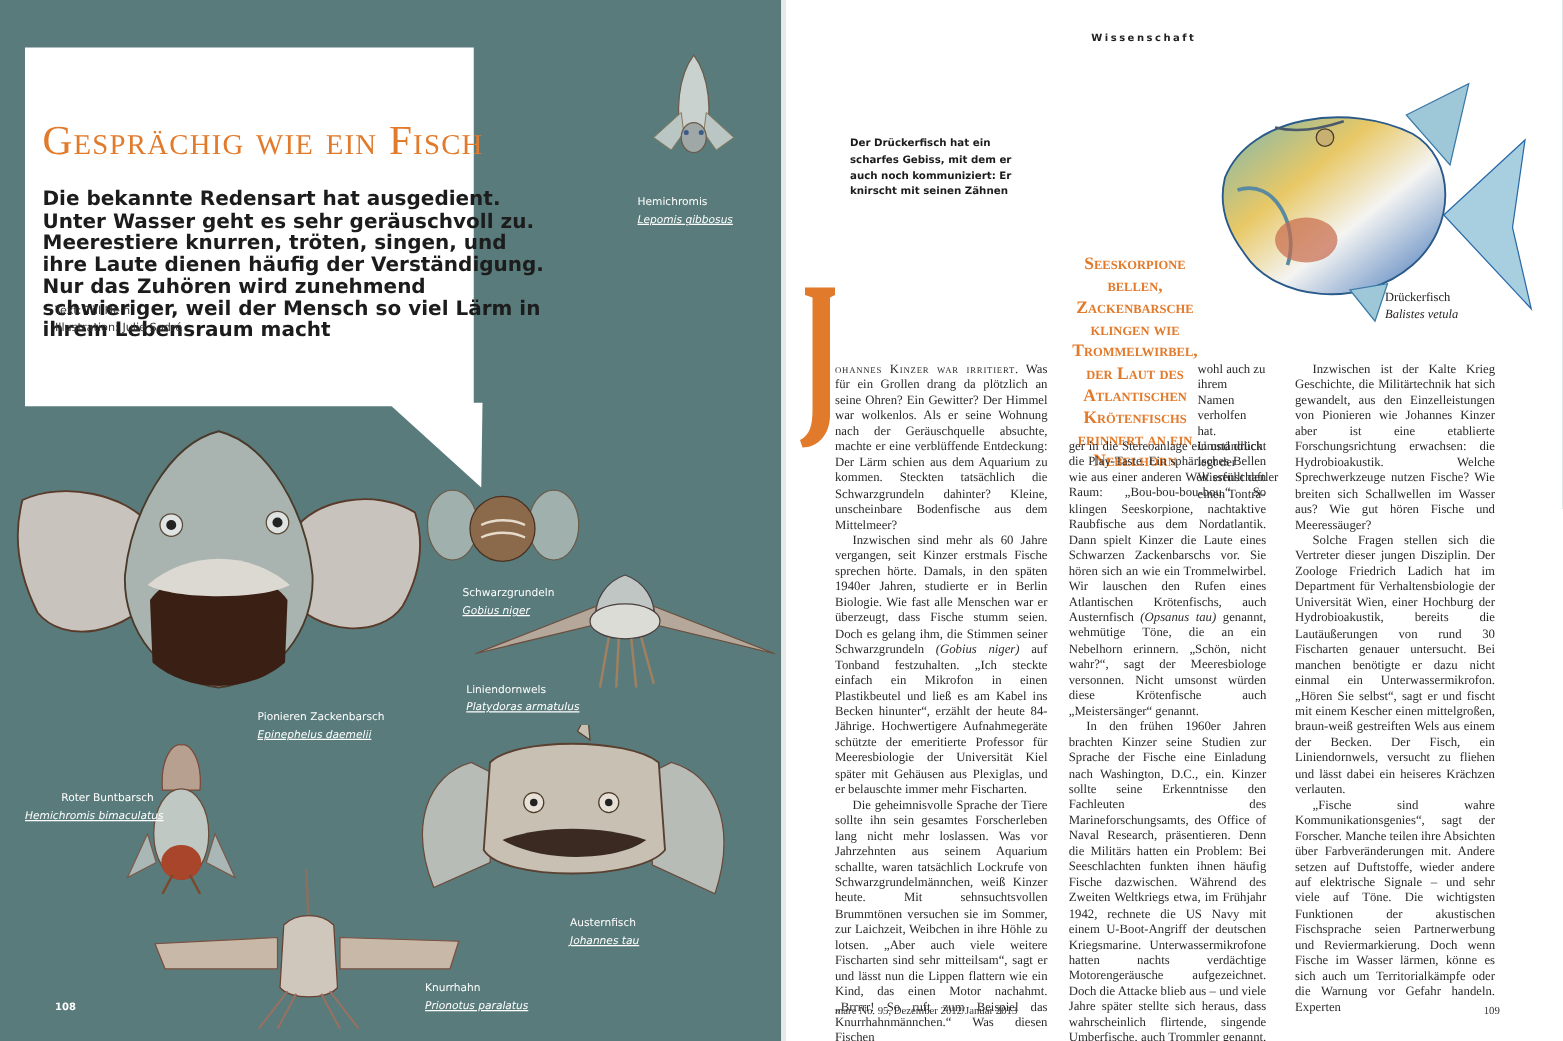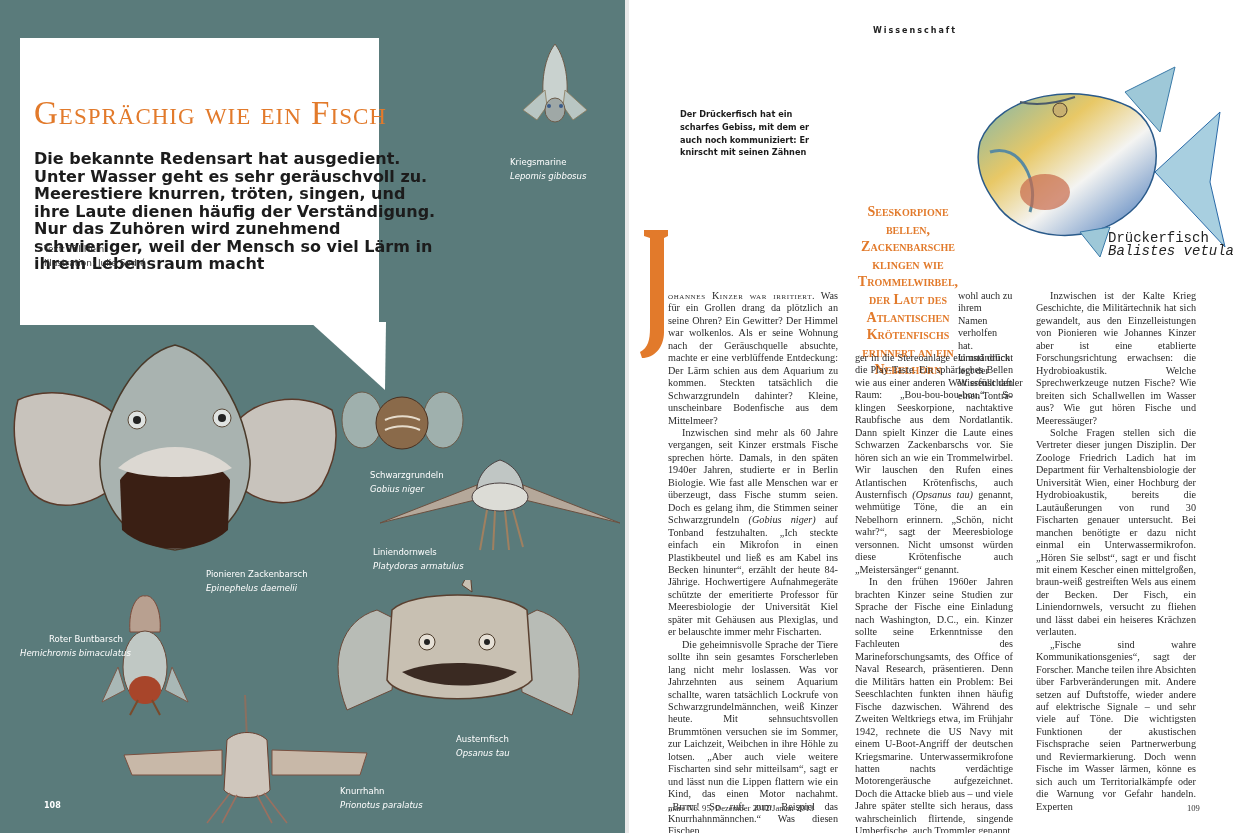--- a/index.html
+++ b/index.html
@@ -30,21 +30,21 @@
   }
   .credits {
     position: absolute; left: 44px; top: 242px;
     font-family: "DejaVu Sans", sans-serif; font-size: 9px; line-height: 14px; color: #333;
   }
 
   .caption {
     position: absolute; font-family: "DejaVu Sans", sans-serif; color: #ffffff;
     font-size: 8.5px; line-height: 14px; white-space: nowrap;
   }
-  .caption .latin { font-style: italic; display: block; }
+  .caption .latin { font-style: italic; display: block; text-decoration: underline; }
   .caption .common { display: block; }
   .caption.right { text-align: right; }
 
   .page-num-left {
     position: absolute; left: 44px; top: 801px; color: #fff;
     font-family: "DejaVu Sans", sans-serif; font-size: 8px; font-weight: bold;
   }
 
   .fish { position: absolute; }
 
@@ -76,21 +76,21 @@
   .col .firstline { font-variant: small-caps; letter-spacing: 0.6px; }
   .col em { font-style: italic; }
 
   .col1 { left: 668px; top: 290px; width: 170px; }
   .col2-top { left: 958px; top: 290px; width: 55px; text-align: left; }
   .col2 { left: 855px; top: 352px; width: 158px; }
   .col3 { left: 1036px; top: 290px; width: 160px; }
 
   .fish-caption-dark {
     position: absolute; left: 1108px; top: 232px;
-    font-family: Liberation Mono, monospace; font-size: 14px; line-height: 13px; color: #222;
+    font-family: Liberation Serif, serif; font-size: 10px; line-height: 13px; color: #222;
   }
   .fish-caption-dark .latin { font-style: italic; display: block; text-align: center; }
   .footer-left {
     position: absolute; left: 668px; top: 803px; font-family: "Liberation Serif", serif; font-size: 8.6px; color: #333;
   }
   .page-num-right {
     position: absolute; left: 1187px; top: 803px; font-family: "Liberation Serif", serif; font-size: 8.6px; color: #333;
   }
 </style>
 </head>
@@ -112,21 +112,21 @@
 
   <svg class="fish" style="left:505px;top:40px" width="100" height="100">
     <path d="M50,4 C62,20 66,50 58,76 L42,76 C34,50 38,20 50,4 Z" fill="#c9d2cf" stroke="#6b5b4a" stroke-width="1"></path>
     <path d="M40,50 L18,70 L32,80 L42,66 Z" fill="#b9c6c3" stroke="#8a7a5a" stroke-width="0.8"></path>
     <path d="M60,50 L82,70 L68,80 L58,66 Z" fill="#b9c6c3" stroke="#8a7a5a" stroke-width="0.8"></path>
     <ellipse cx="50" cy="70" rx="10" ry="12" fill="#9fa8a6" stroke="#6b5b4a"></ellipse>
     <circle cx="44" cy="66" r="2" fill="#3a5a8a"></circle>
       <circle cx="56" cy="66" r="2" fill="#3a5a8a"></circle>
   </svg>
   <div class="caption" style="left:510px;top:155px">
-    <span class="common">Kriegsmarine</span>
+    <span class="common">Hemichromis</span>
     <span class="latin">Lepomis gibbosus</span>
   </div>
 
   <svg class="fish" style="left:10px;top:340px" width="330" height="230">
     <path d="M8,60 C40,45 90,55 110,80 L120,130 C90,170 40,175 20,150 C5,120 0,90 8,60 Z" fill="#c8c3bc" stroke="#5a3a2a" stroke-width="1.5"></path>
     <path d="M322,70 C290,50 240,60 225,85 L218,135 C245,170 295,170 312,145 C326,120 330,95 322,70 Z" fill="#c8c3bc" stroke="#5a3a2a" stroke-width="1.5"></path>
     <path d="M165,5 C205,15 235,70 240,120 C242,165 210,205 165,210 C120,205 88,165 90,120 C95,70 125,15 165,5 Z" fill="#a9b3b0" stroke="#4a3a2a" stroke-width="1.5"></path>
     <path d="M110,140 C130,110 200,110 220,140 L218,190 C190,215 140,215 112,190 Z" fill="#3a1f14"></path>
     <path d="M108,128 C140,100 190,100 222,128 C200,140 130,140 108,128 Z" fill="#dcd8d2"></path>
     <circle cx="127" cy="80" r="9" fill="#dfe3e1" stroke="#5a4a3a"></circle>
@@ -181,21 +181,21 @@
     <path d="M70,30 C90,10 180,10 205,30 L210,100 C190,125 80,125 65,100 Z" fill="#c8c0b2" stroke="#5a4030" stroke-width="1.5"></path>
     <circle cx="105" cy="62" r="8" fill="#e6e0d6" stroke="#4a3a2a"></circle>
       <circle cx="105" cy="62" r="3" fill="#222"></circle>
     <circle cx="165" cy="62" r="8" fill="#e6e0d6" stroke="#4a3a2a"></circle>
       <circle cx="165" cy="62" r="3" fill="#222"></circle>
     <path d="M80,92 C110,80 160,80 195,92 C170,110 110,110 80,92 Z" fill="#3a2a22"></path>
     <path d="M140,5 L148,-10 L150,12 Z" fill="#c8c0b2" stroke="#5a4030"></path>
   </svg>
   <div class="caption" style="left:456px;top:732px">
     <span class="common">Austernfisch</span>
-    <span class="latin">Opsanus tau</span>
+    <span class="latin">Johannes tau</span>
   </div>
 
   <svg class="fish" style="left:122px;top:695px" width="250" height="130">
     <path d="M123,0 L125,45" stroke="#8a7060" stroke-width="2"></path>
     <path d="M100,55 L2,60 L10,80 L100,80 Z" fill="#c8b8a8" stroke="#7a5040"></path>
     <path d="M150,55 L245,58 L238,80 L150,80 Z" fill="#c8b8a8" stroke="#7a5040"></path>
     <path d="M105,45 C115,35 135,35 145,45 L148,95 C140,105 110,105 102,95 Z" fill="#cfc6bc" stroke="#6a4030"></path>
     <path d="M108,98 L85,128 M115,100 L100,128 M135,100 L150,128 M142,98 L165,128" stroke="#9a7060" stroke-width="1.6"></path>
   </svg>
   <div class="caption" style="left:340px;top:784px">

